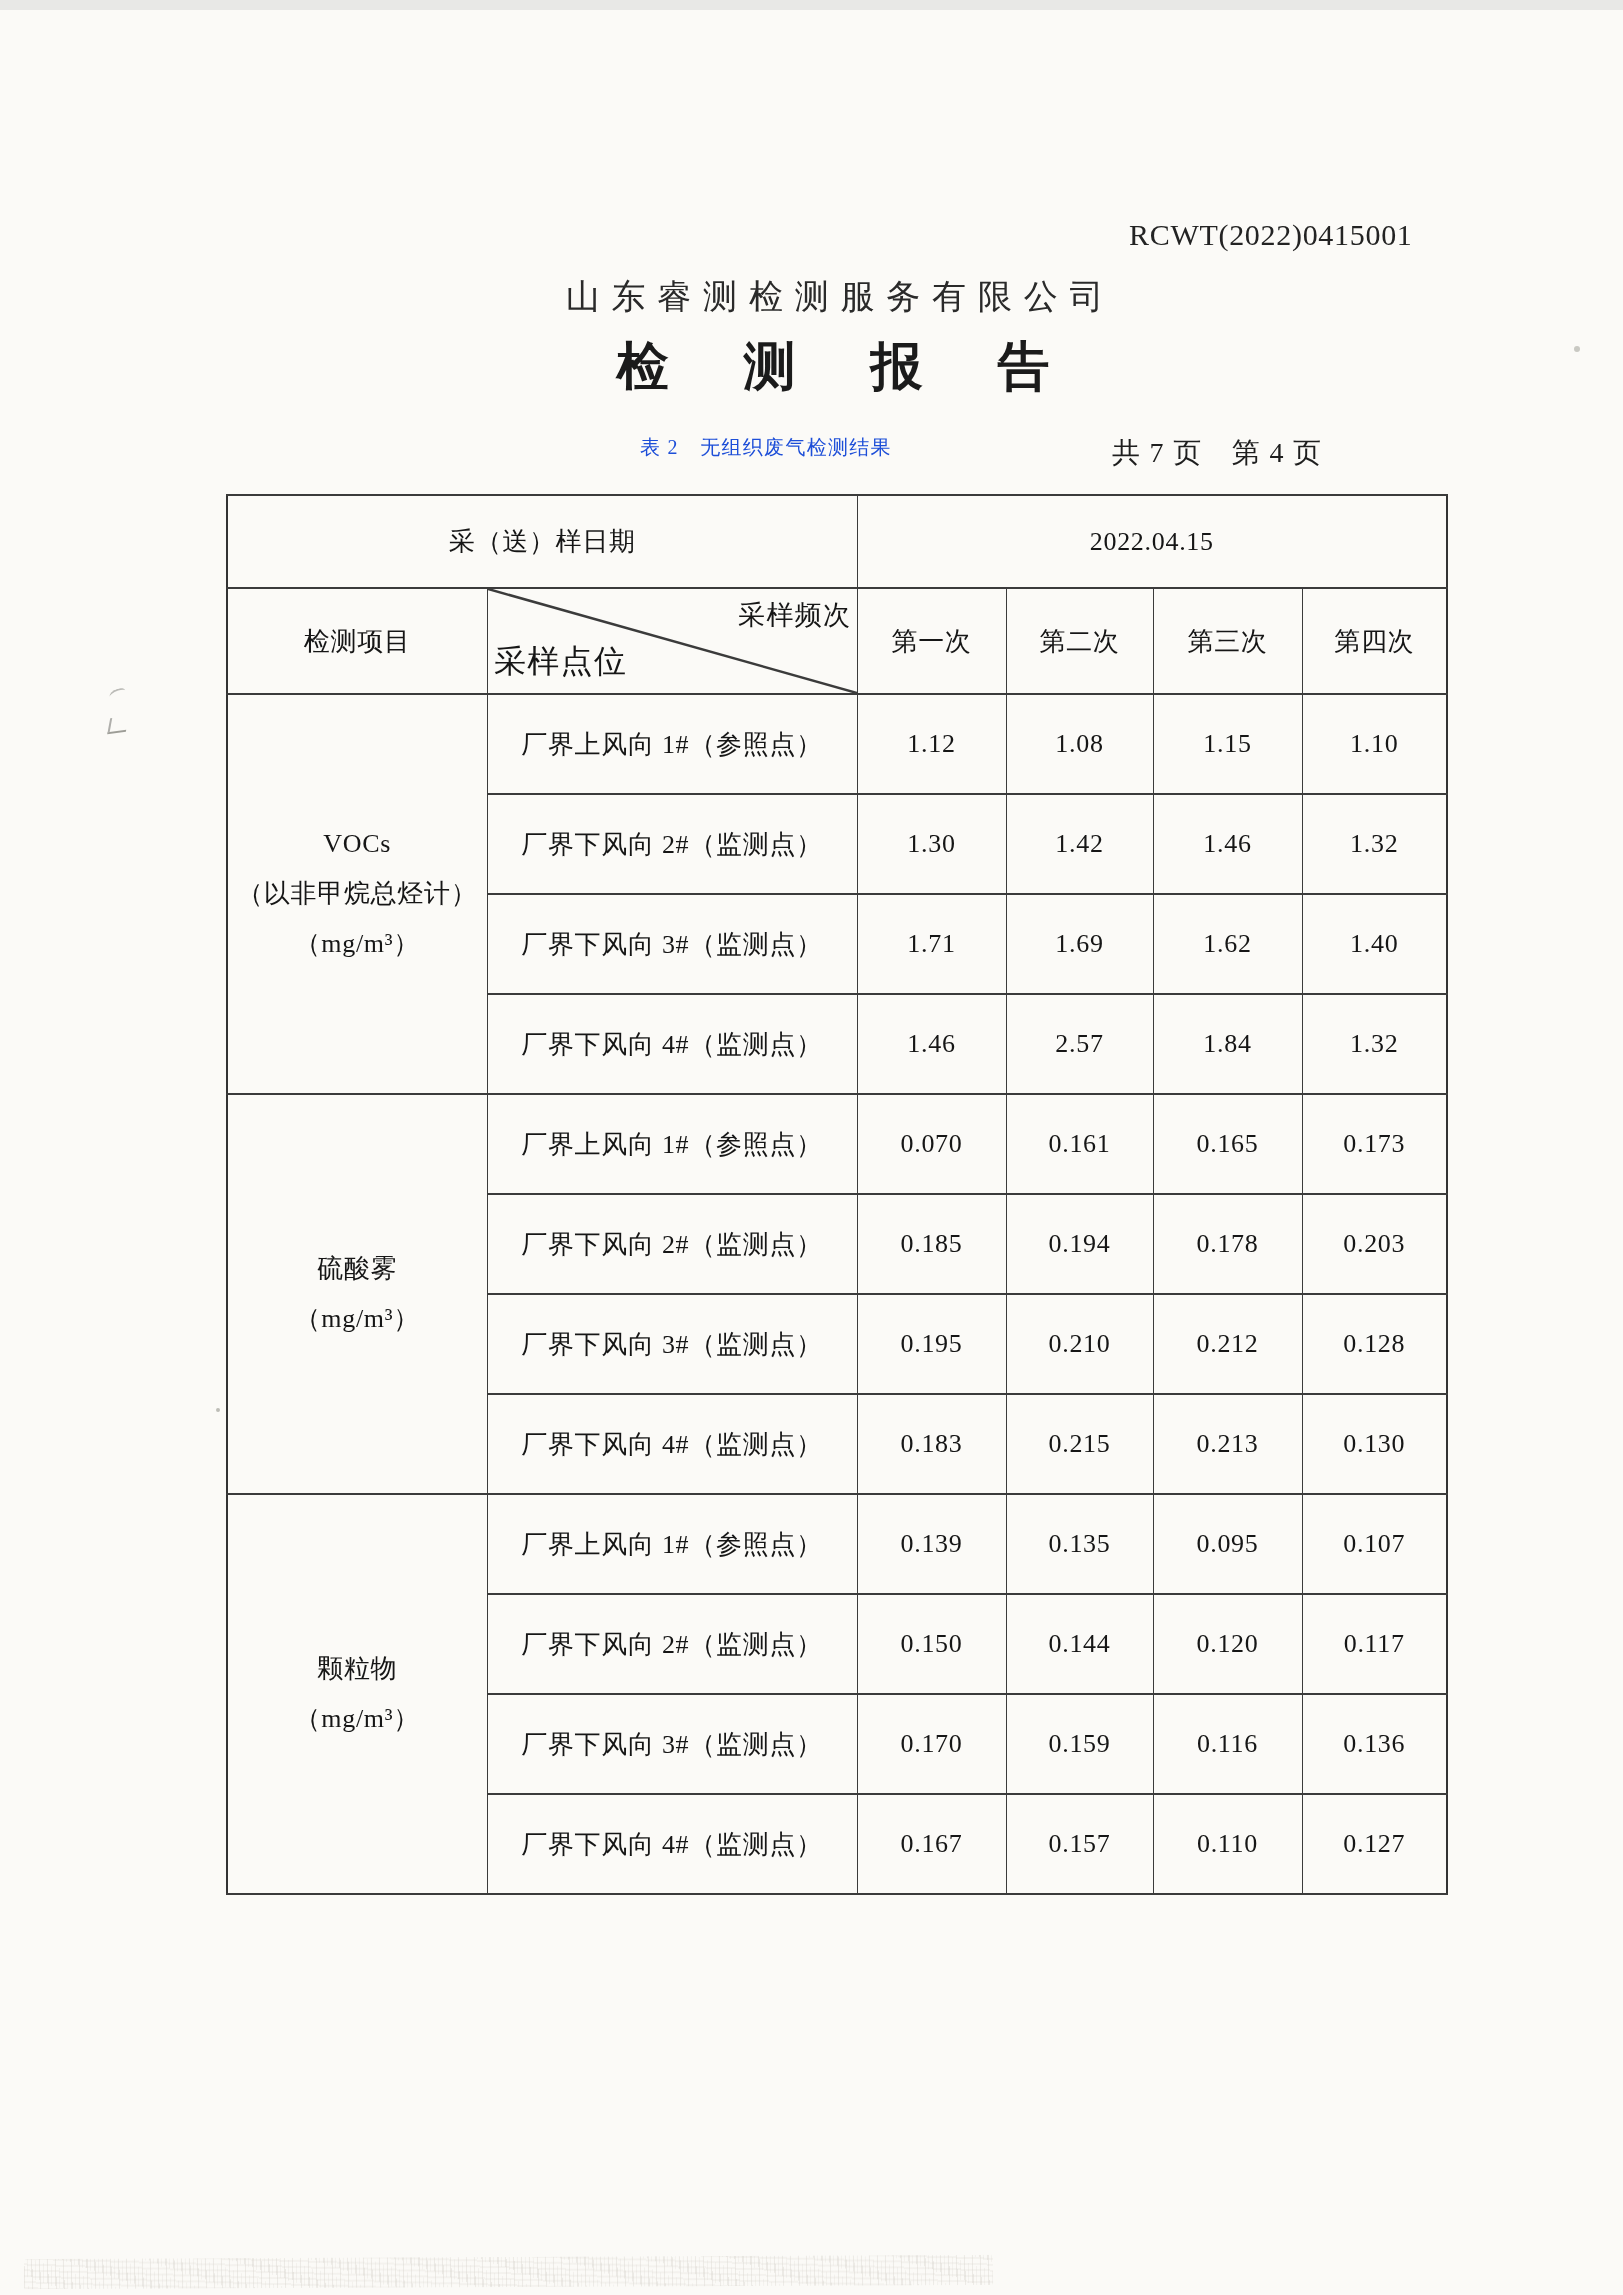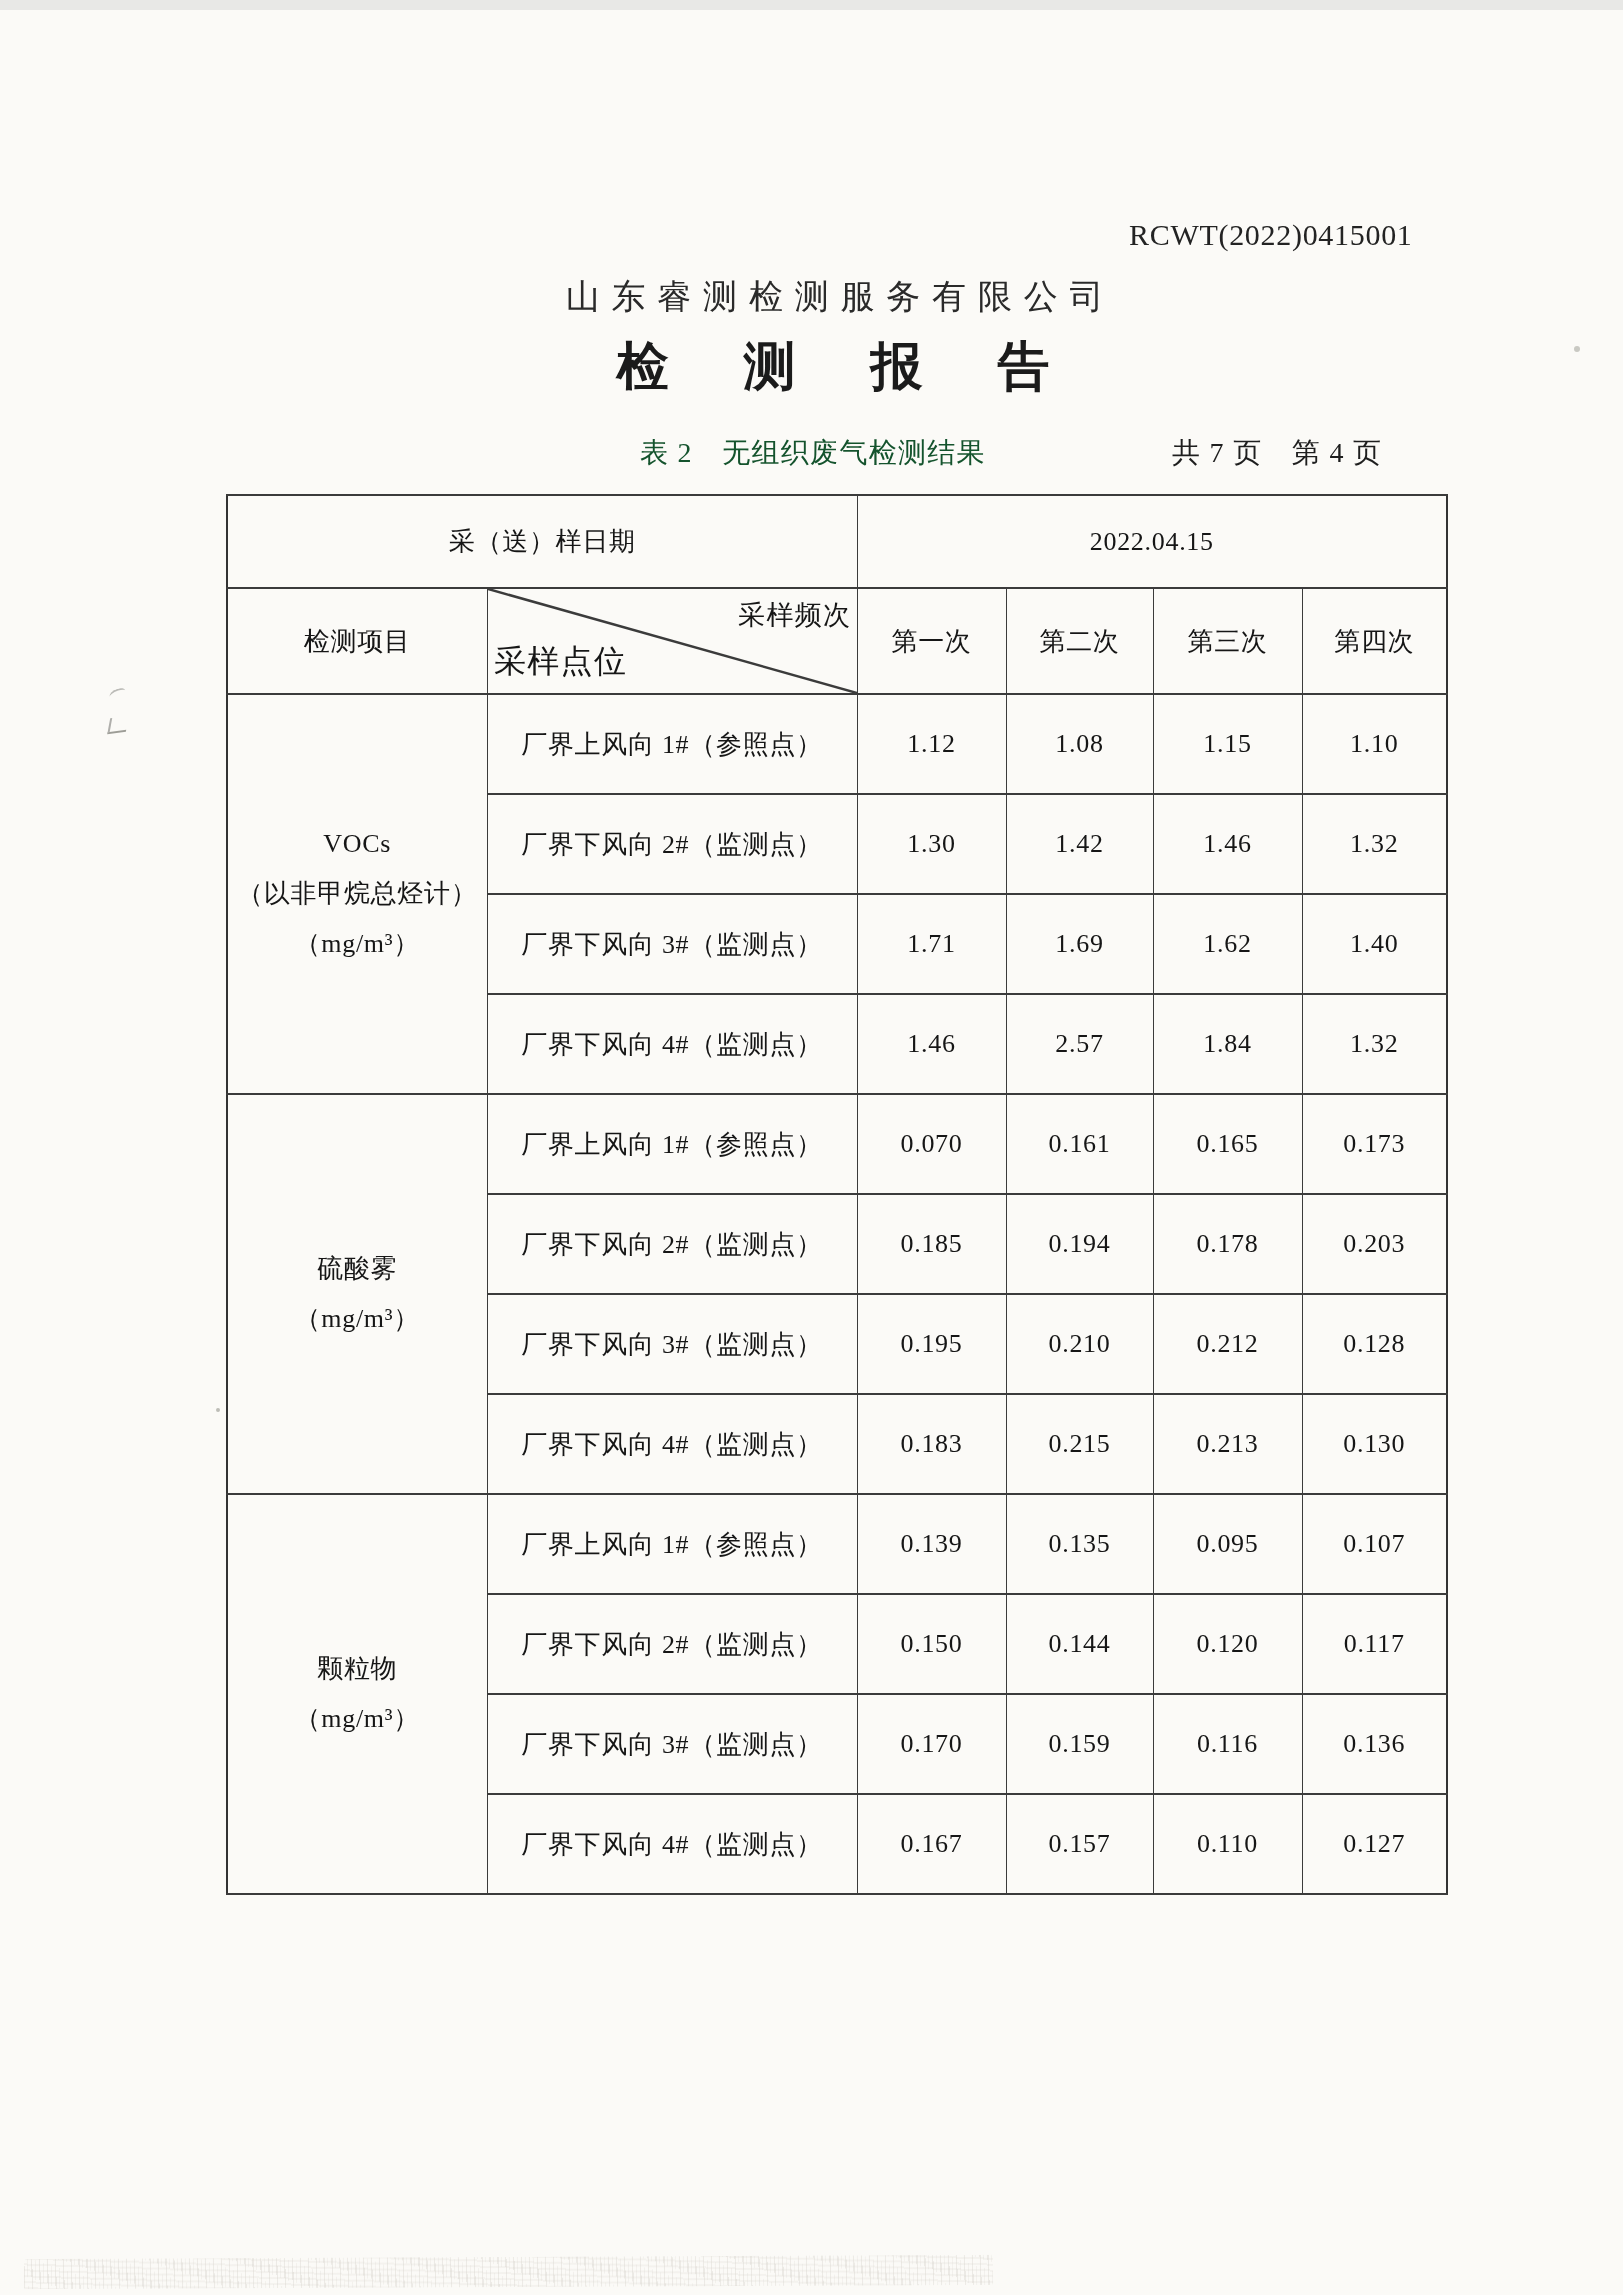--- a/index.html
+++ b/index.html
@@ -48,29 +48,29 @@
     font-size: 52px;
     font-weight: bold;
     letter-spacing: 31px;
     color: #1b1b1b;
     white-space: nowrap;
   }
   .table-caption {
     position: absolute;
     top: 424px;
     left: 640px;
-    font-size: 28px;
+    font-size: 20px;
     letter-spacing: 1.3px;
-    color: #14532d;
+    color: #1d4ed8;
     white-space: nowrap;
   }
   .page-indicator {
     position: absolute;
     top: 424px;
-    left: 1172px;
+    left: 1112px;
     font-size: 28px;
     letter-spacing: 1.3px;
     color: #1e1e1e;
     white-space: nowrap;
   }
 
   
   table.report-table {
     position: absolute;
     left: 226px;

